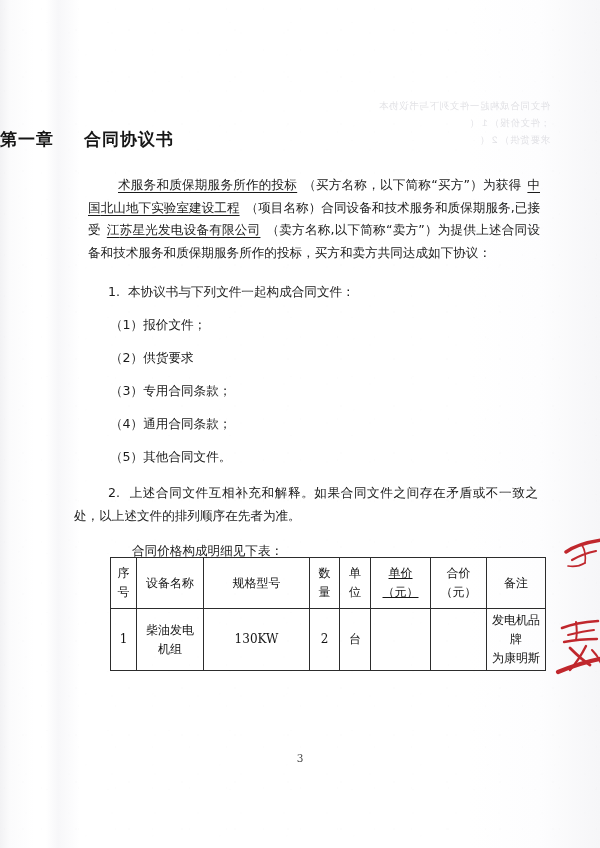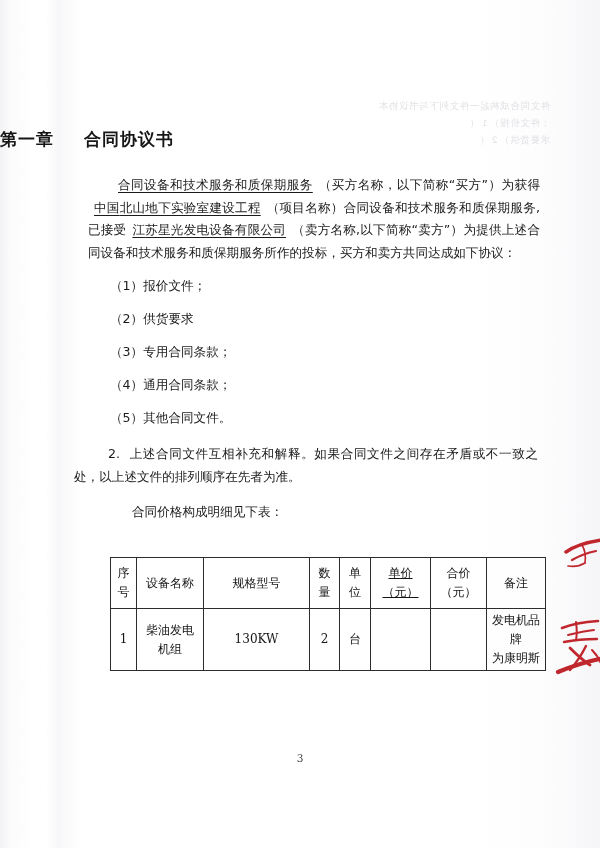--- a/index.html
+++ b/index.html
@@ -202,23 +202,26 @@
     <div>求要货供）２（</div>
   </div>
 
   <div class="content">
 
     <h1 class="doc-title">
       <span>第一章</span><span class="gap"></span><span>合同协议书</span>
     </h1>
 
     <p class="body-block para-indent">
-      <span class="ul pad-l pad-r">合同设备和技术服务和质保期服务</span><span>（买方名称，以下简称“买方”）为获得</span><span class="ul pad-l">中国</span><span class="ul pad-r">北山地下实验室建设工程</span><span>（项目名称）合同设备和技术服务和质保期服务,已接受</span><span class="ul pad-l">江</span><span class="ul pad-r">苏星光发电设备有限公司</span><span>（卖方名称,以下简称“卖方”）为提供上述合同设备和技</span><span>术服务和质保期服务所作的投标，买方和卖方共同达成如下协议：</span>
+      <span class="ul pad-l pad-r">术服务和质保期服务所作的投标</span><span>（买方名称，以下简称“买方”）为获得</span><span class="ul pad-l">中国</span><span class="ul pad-r">北山地下实验室建设工程</span><span>（项目名称）合同设备和技术服务和质保期服务,已接受</span><span class="ul pad-l">江</span><span class="ul pad-r">苏星光发电设备有限公司</span><span>（卖方名称,以下简称“卖方”）为提供上述合同设备和技</span><span>术服务和质保期服务所作的投标，买方和卖方共同达成如下协议：</span>
     </p>
 
+    <div class="list-1">
+      <span class="num">1.</span><span>本协议书与下列文件一起构成合同文件：</span>
+    </div>
 
     <div class="sub-list">
       <div class="sub-item">（1）报价文件；</div>
       <div class="sub-item">（2）供货要求</div>
       <div class="sub-item">（3）专用合同条款；</div>
       <div class="sub-item">（4）通用合同条款；</div>
       <div class="sub-item">（5）其他合同文件。</div>
     </div>
 
     <div class="para-2">

